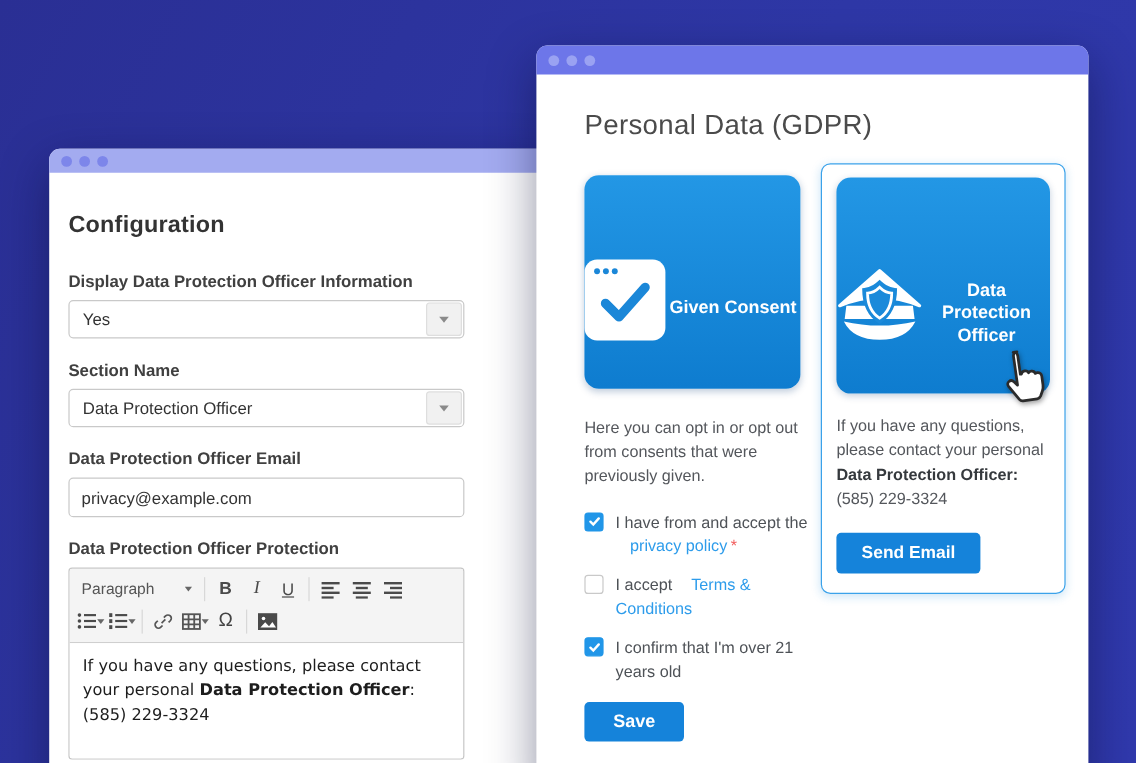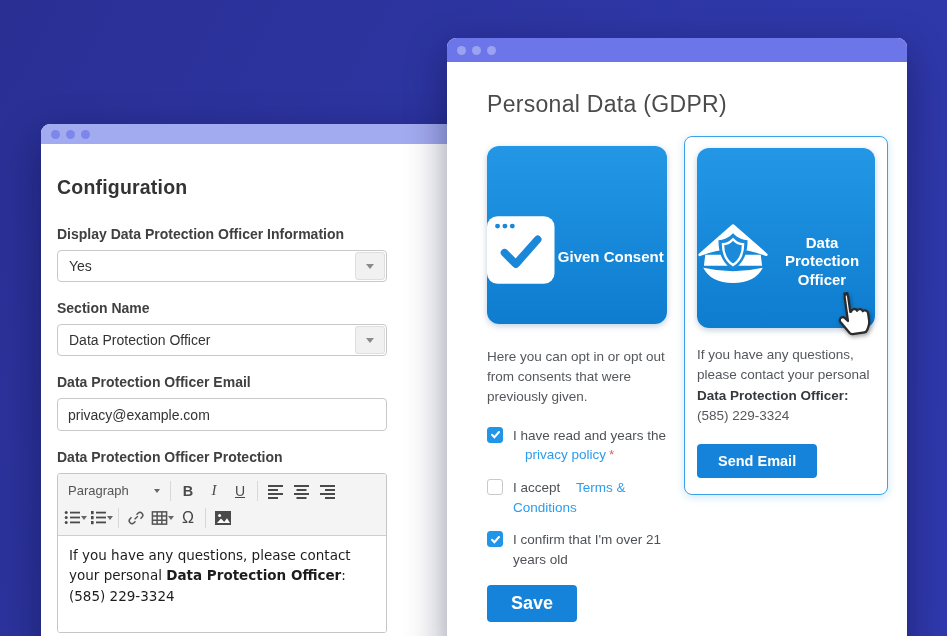--- a/index.html
+++ b/index.html
@@ -75,21 +75,21 @@
   .cb { width:16px; height:16px; flex:0 0 16px; margin-top:1px; border:1px solid #c9c9c9;
         border-radius:3px; background:#fff; display:flex; align-items:center; justify-content:center; }
   .cb.checked { background:#2196e8; border-color:#2196e8; }
   .cb svg { display:none; }
   .cb.checked svg { display:block; }
   .cb-label { font-size:13.5px; line-height:1.45; color:#4e5257; width:170px; }
   a.link { color:#2d9ceb; text-decoration:none;padding-left:12px; }
   .req { color:#f15b5b; margin-left:3px; }
   .btn { display:inline-block; background:#1583da; color:#fff; font-weight:700; border:none;
          border-radius:4px; font-family:inherit; cursor:pointer; }
-  .save-btn { margin-top:16px; font-size:18px; padding:8px 24px; }
+  .save-btn { margin-top:16px; font-size:15px; padding:8px 24px; }
   .card-text { margin-top:17px; font-size:13.5px; line-height:1.5; color:#54575c; width:180px; }
   .card-text b, .cb-label b { color:#35393d; }
   .send-btn { margin-top:18px; margin-bottom:6px; font-size:14.5px; padding:9px 21px; }
 
   .hand-cursor { position:absolute; left:384px; top:251px; width:42px; height:54px;
                  filter:drop-shadow(1px 2px 2px rgba(0,0,0,.35)); z-index:5; }
 </style>
 </head>
 <body>
 
@@ -260,21 +260,21 @@
         </div>
 
         <p class="intro">Here you can opt in or opt out from consents that were previously given.</p>
 
         <div class="cb-row">
           <span class="cb checked">
             <svg width="11" height="11" viewBox="0 0 12 12">
                 <path d="M2.2 6.3 L4.8 8.9 L9.8 3.3" stroke="#fff" stroke-width="2.2" fill="none" stroke-linecap="round"></path>
               </svg>
           </span>
-          <span class="cb-label"><span>I have read and years the </span><a class="link" href="#">privacy policy</a><span class="req">*</span></span>
+          <span class="cb-label"><span>I have from and accept the </span><a class="link" href="#">privacy policy</a><span class="req">*</span></span>
         </div>
 
         <div class="cb-row">
           <span class="cb">
             
           </span>
           <span class="cb-label"><span>I accept </span><a class="link" href="#">Terms &amp; Conditions</a></span>
         </div>
 
         <div class="cb-row">

